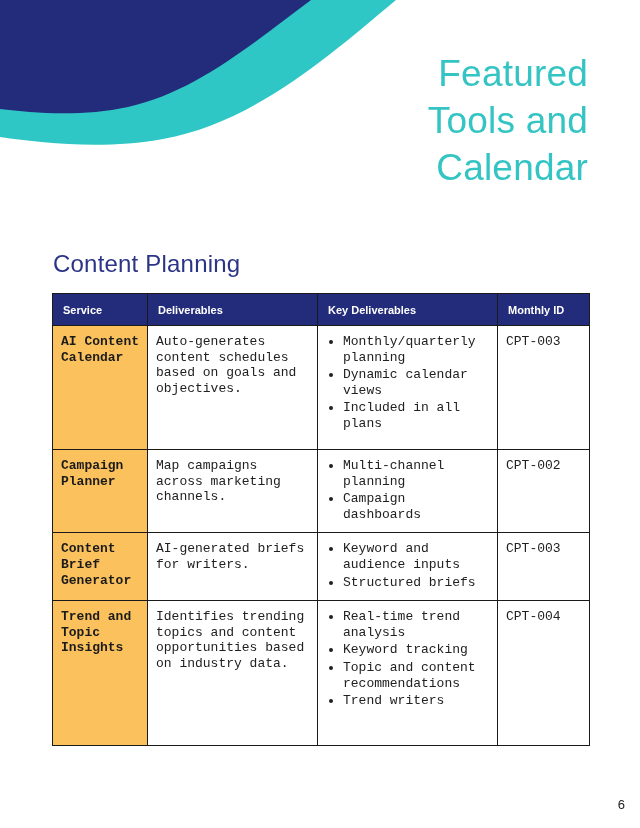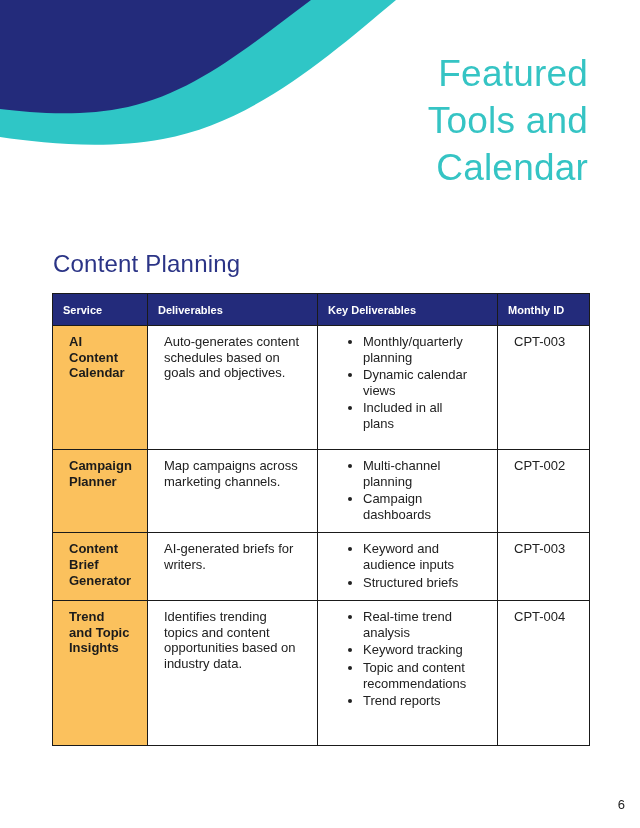--- a/index.html
+++ b/index.html
@@ -61,40 +61,41 @@
   .services-table th {
     background: #232b7b;
     color: #ffffff;
     font-size: 11px;
     font-weight: 700;
     padding: 8px 10px;
     height: 32px;
     vertical-align: middle;
   }
   .services-table td {
-    padding: 8px 16px;
+    padding: 8px 8px;
     vertical-align: top;
     line-height: 1.2;
     background: #ffffff;
+    font-family: Liberation Mono, monospace;
   }
   td.service-cell {
     background: #fbc15d;
     font-weight: 700;
     color: #1b1b1b;
   }
   tr.row-1 { height: 124px; }
   tr.row-2 { height: 79px; }
   tr.row-3 { height: 60px; }
   tr.row-4 { height: 145px; }
   ul.deliverables {
     margin: 0;
     padding-left: 17px;
   }
   ul.deliverables li {
-    margin: 0 0 2px 12px;
+    margin: 0 0 2px 0;
     padding-right: 4px;
   }
   .page-number {
     position: absolute;
     right: 15px;
     bottom: 16px;
     font-size: 13px;
     color: #222222;
   }
 </style>
@@ -167,21 +168,21 @@
         <td>CPT-003</td>
       </tr>
       <tr class="row-4">
         <td class="service-cell">Trend and Topic Insights</td>
         <td>Identifies trending topics and content opportunities based on industry data.</td>
         <td>
           <ul class="deliverables">
             <li>Real-time trend analysis</li>
             <li>Keyword tracking</li>
             <li>Topic and content recommendations</li>
-            <li>Trend reports</li>
+            <li>Trend writers</li>
           </ul>
         </td>
         <td>CPT-004</td>
       </tr>
     </tbody>
   </table>
 
   <div class="page-number">6</div>
 
 </div>

